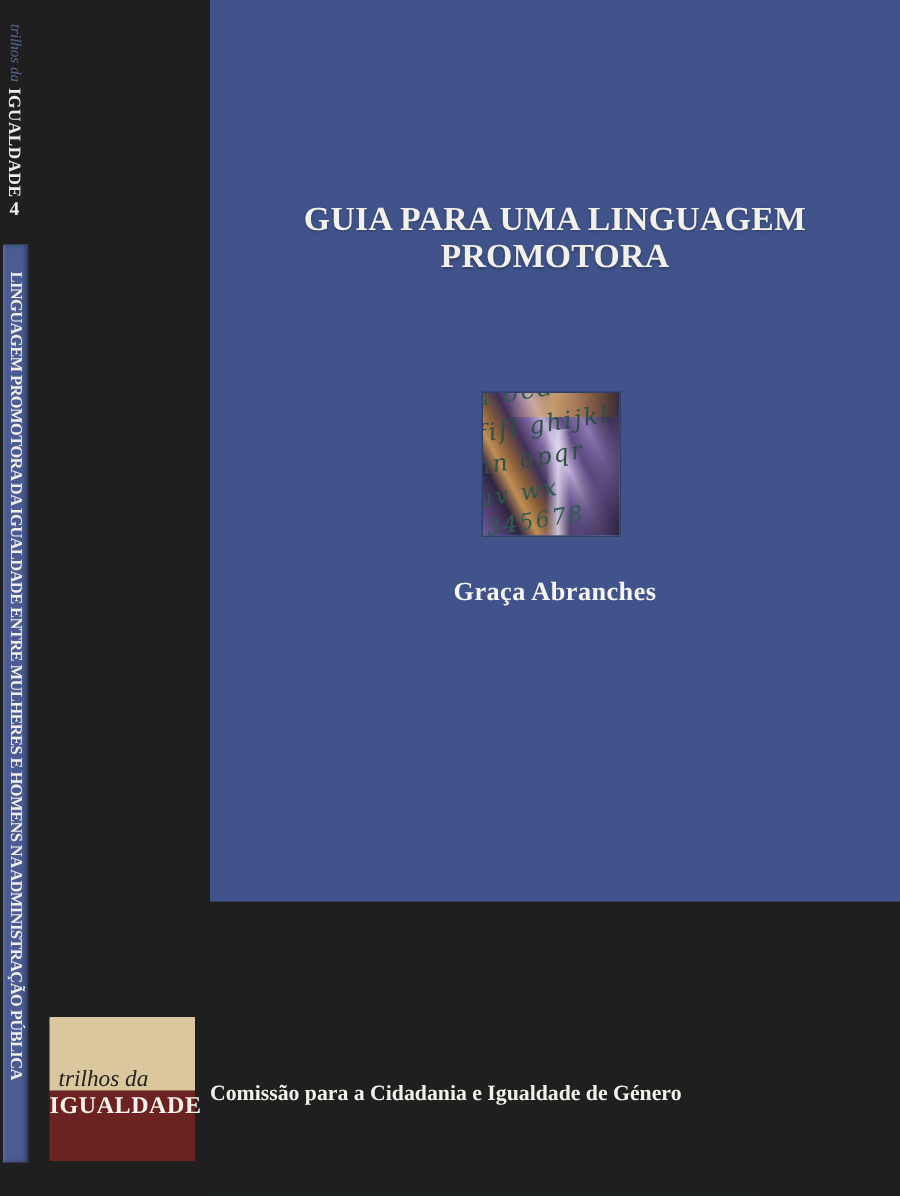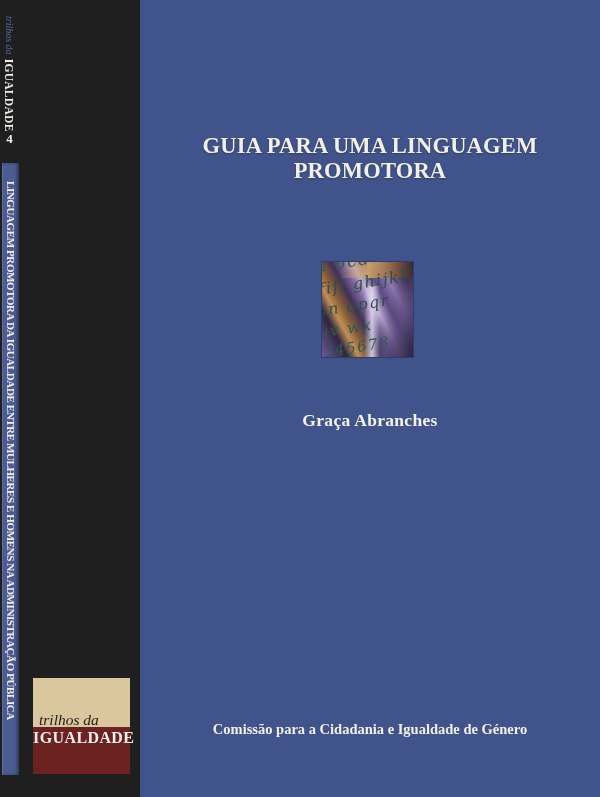--- a/index.html
+++ b/index.html
@@ -42,21 +42,21 @@
   .logo-top span {
     position:absolute; left:6px; bottom:0; line-height:1;
     font-style:italic; font-size:15.5px; color:#23211e;
   }
   .logo-bottom {
     height:47px; background:#6c2220; text-align:center;
     color:#f5f2ec; font-weight:bold; font-size:16px; letter-spacing:0.4px; line-height:21px;
   }
 
   
-  .front { position:absolute; left:140px; top:0; width:460px; height:797px; background:#40548b; }
+  .front { position:absolute; left:140px; top:0; width:460px; height:601px; background:#40548b; }
 
   .title {
     position:absolute; top:133px; left:8px; right:8px; margin:0;
     text-align:center; color:#f3f0ea; font-weight:bold;
     font-size:22.5px; line-height:25px; letter-spacing:0.2px;
     text-shadow:0 1px 2px rgba(0,0,0,0.3);
   }
   .title .title-line { display:block; }
 
   .photo {
@@ -83,25 +83,25 @@
     color:#2e5047; transform:rotate(-9deg); letter-spacing:1.5px;
   }
   .pr1 { top:-10px; left:-6px; font-size:17px; color:#355a50; }
   .pr2 { top:11px;  left:-4px; font-size:16px; }
   .pr3 { top:34px;  left:-6px; font-size:16px; }
   .pr4 { top:57px;  left:-4px; font-size:16px; color:#2d5a4e; }
   .pr5 { top:76px;  left:2px;  font-size:15px; color:#2f5d52; }
 
   .author {
     position:absolute; top:384px; left:0; right:0; text-align:center;
-    color:#f6f4ef; font-weight:bold; font-size:17.5px; letter-spacing:0.3px;margin-top:26px;
+    color:#f6f4ef; font-weight:bold; font-size:17.5px; letter-spacing:0.3px;
   }
 
   .publisher {
-    position:absolute; top:722px; left:0; right:0; text-align:center;
+    position:absolute; top:722px; left:0; right:0; 
     color:#f3f0ea; font-weight:bold; font-size:14.5px; line-height:15.5px;
   }
 </style>
 </head>
 <body>
 
 <div class="cover">
 
   <div class="spine">
 

